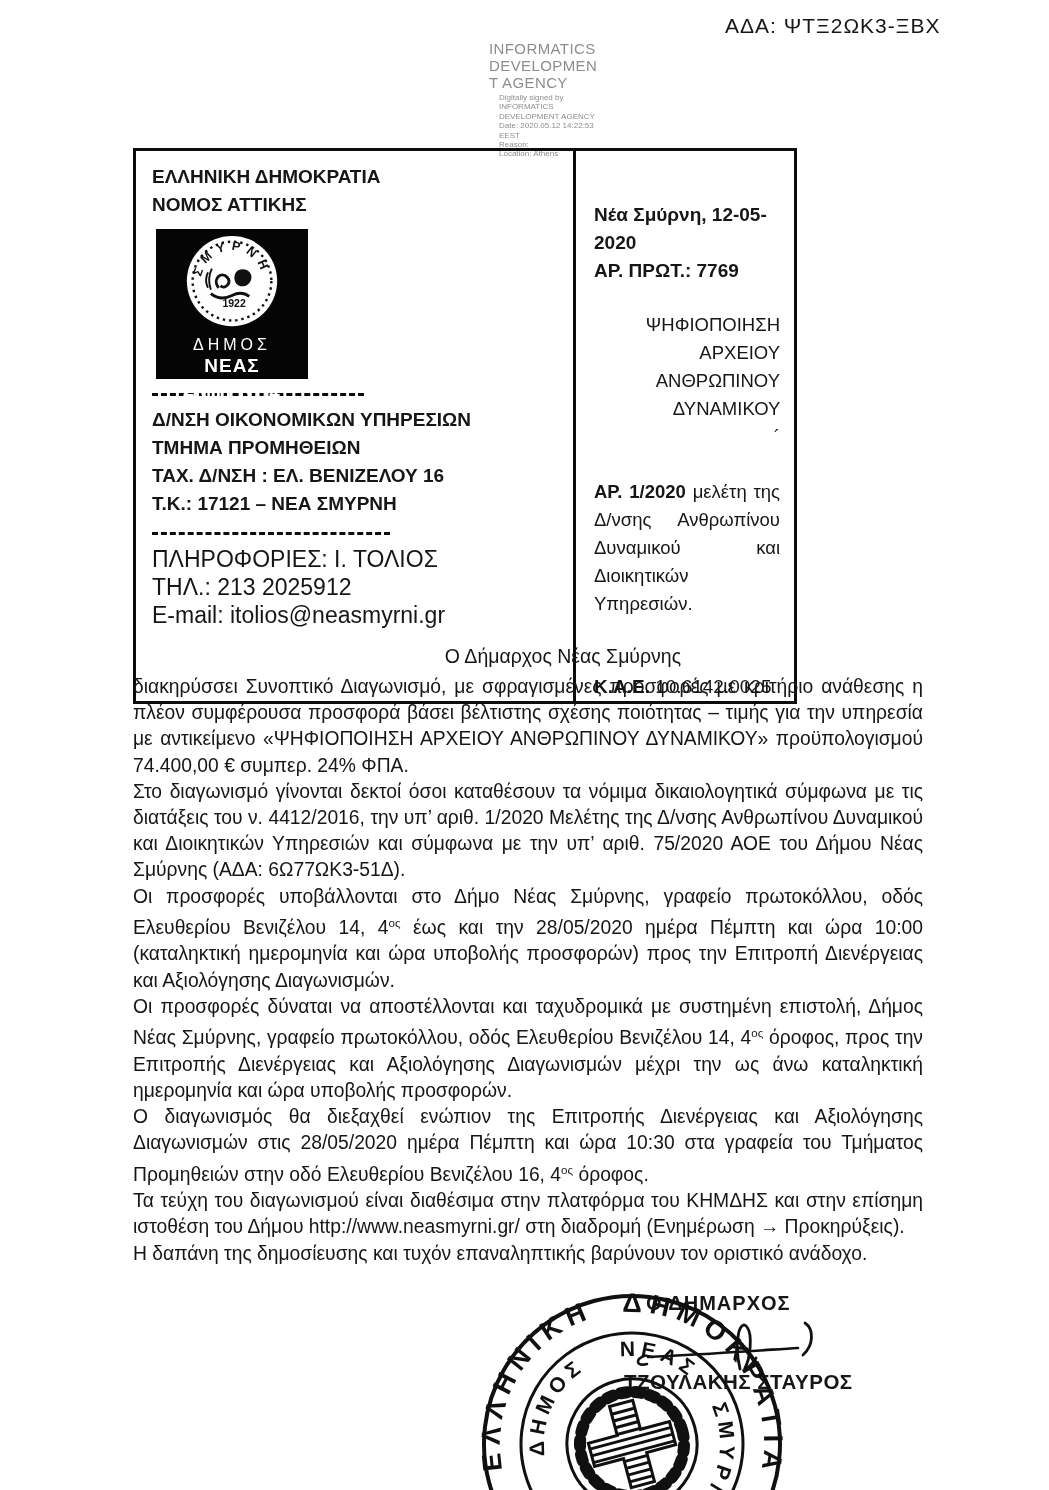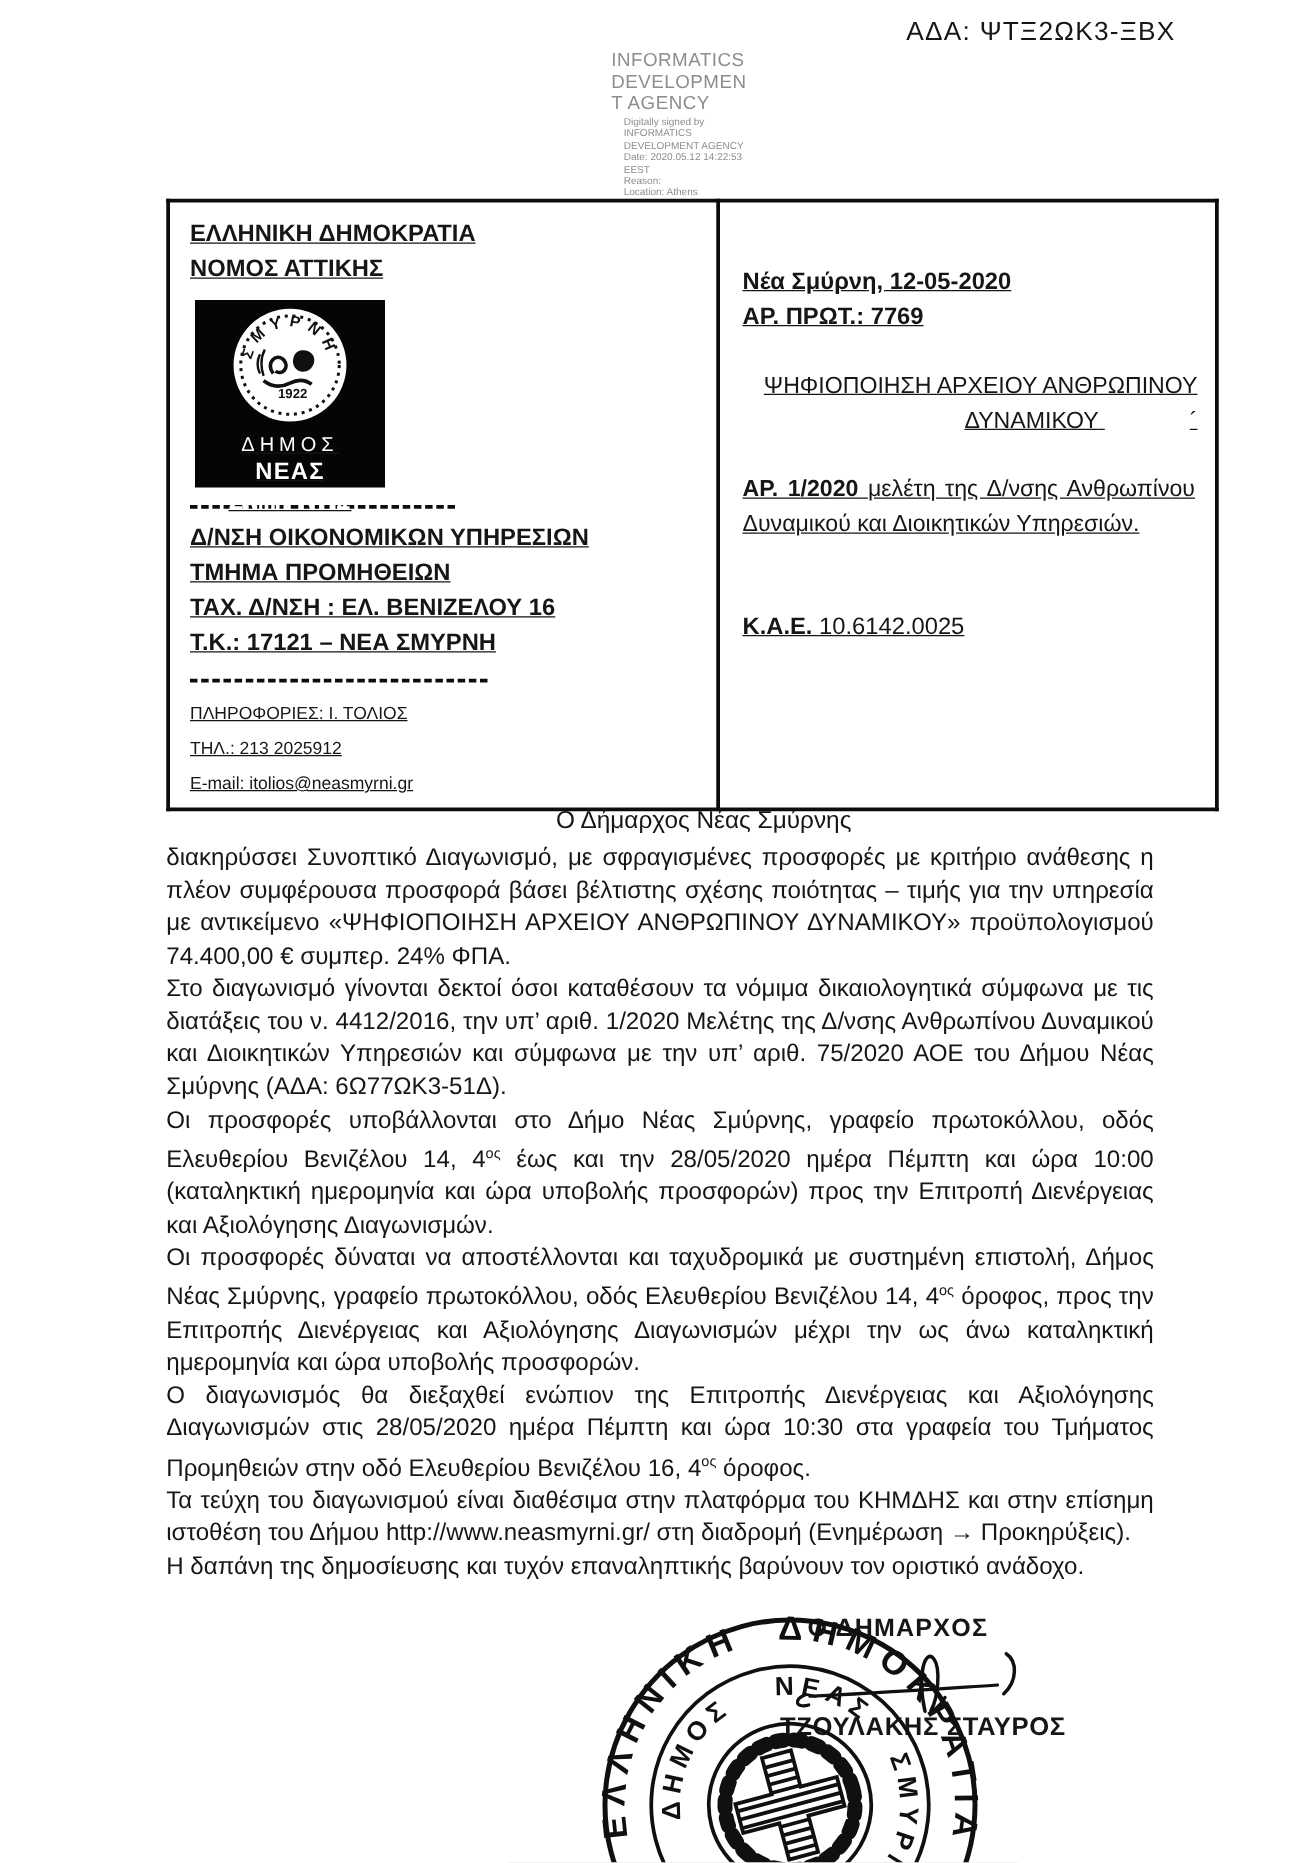--- a/index.html
+++ b/index.html
@@ -8,26 +8,26 @@
     font-family:"Liberation Sans","DejaVu Sans",sans-serif;color:#161616;
     overflow:hidden;margin:0 auto;
   }
   
   .ada{position:absolute;left:686px;top:14px;font-size:21px;letter-spacing:1px;margin-left:39px;}
   
   .digsig{position:absolute;left:489px;top:40px;display:flex;color:#8d8d8d;flex-direction:column;}
   .digsig .agency{font-size:15px;line-height:17px;letter-spacing:.4px;}
   .digsig .details{font-size:8px;line-height:9.4px;margin-left:10px;padding-top:2px;}
   
-  .hdr{position:absolute;left:133px;top:159px;width:842px;height:427px;border-collapse:collapse;text-decoration:underline;}
+  .hdr{position:absolute;left:133px;top:148px;width:664px;height:427px;border-collapse:collapse;}
   .hdr td{border:3px solid #0c0c0c;vertical-align:top;}
   .hdr .cell-left{width:407px;padding:12px 14px 6px 16px;}
   .hdr .cell-right{padding:50px 14px 0 18px;}
   .h-bold{font-weight:bold;font-size:19px;line-height:28px;}
-  .h-reg{font-size:14px;line-height:28px;}
+  .h-reg{font-size:23px;line-height:28px;}
   .logo{width:152px;height:150px;background:#050505;margin:10px 0 8px 4px;text-align:center;}
   .logo svg{margin-top:5px;}
   .logo .l1{color:#fff;font-size:16px;letter-spacing:4px;line-height:18px;}
   .logo .l2{color:#fff;font-size:19px;font-weight:bold;letter-spacing:1px;line-height:24px;}
   .dash{border-top:3px dashed #0c0c0c;margin:14px 0 10px 0;}
   .dash.w1{width:212px;}
   .dash.w2{width:238px;}
   .r-line{font-weight:bold;font-size:19px;line-height:28px;}
   .r-subject{font-size:18.5px;line-height:28px;margin-top:26px;max-width:372px;text-align:right;}
   .r-study{font-size:18.5px;line-height:28px;margin-top:27px;text-align:justify;max-width:362px;}

